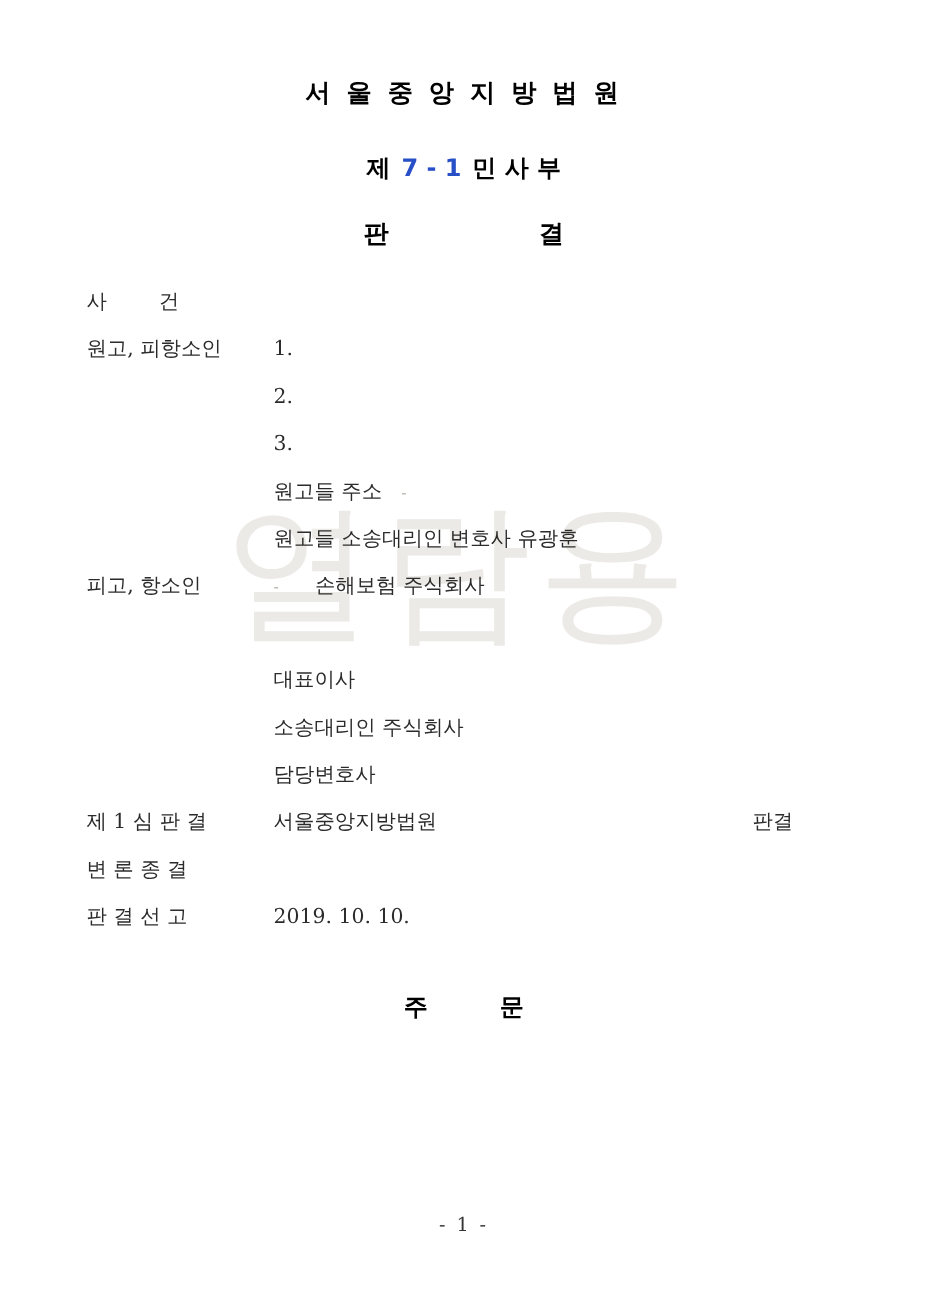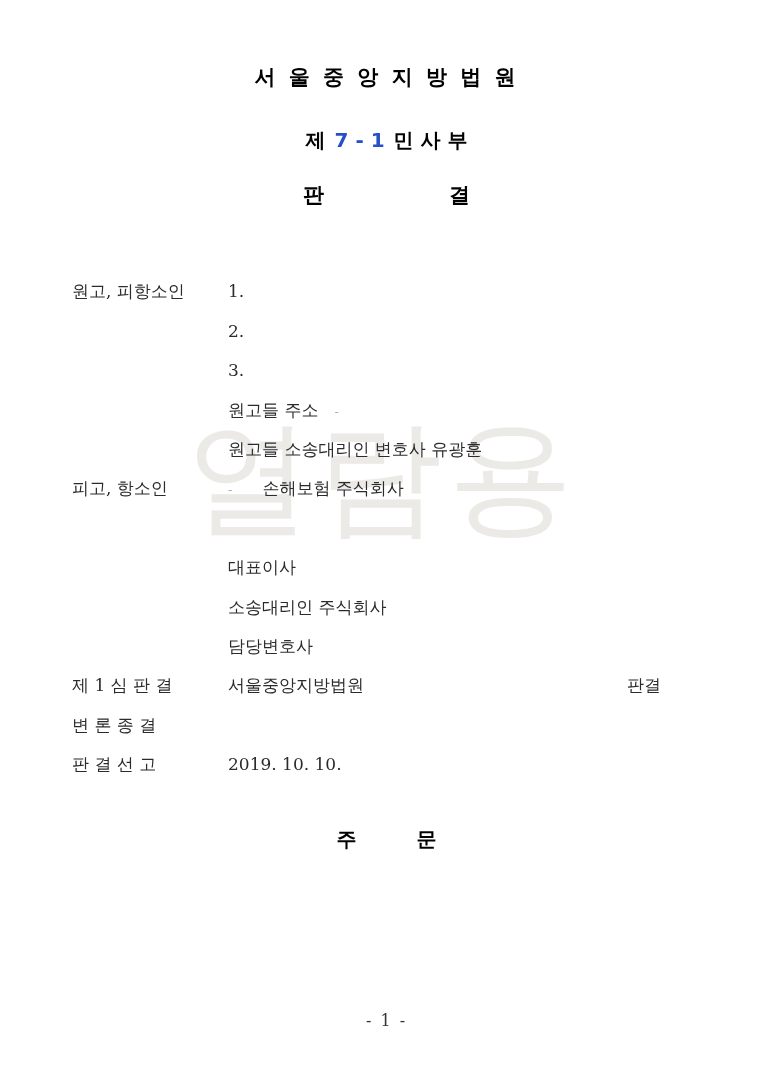--- a/index.html
+++ b/index.html
@@ -64,20 +64,21 @@
   </div>
 
   <div class="heading-pair judgment-heading">
     <span>판</span>
     <span>결</span>
   </div>
 
   <div class="rows">
 
     <div class="row">
+      <span class="label">사        건</span>
     </div>
 
     <div class="row">
       <span class="label">원고, 피항소인</span>
       <span class="value">1.</span>
     </div>
 
     <div class="row">
       <span class="label"></span>
       <span class="value">2.</span>

